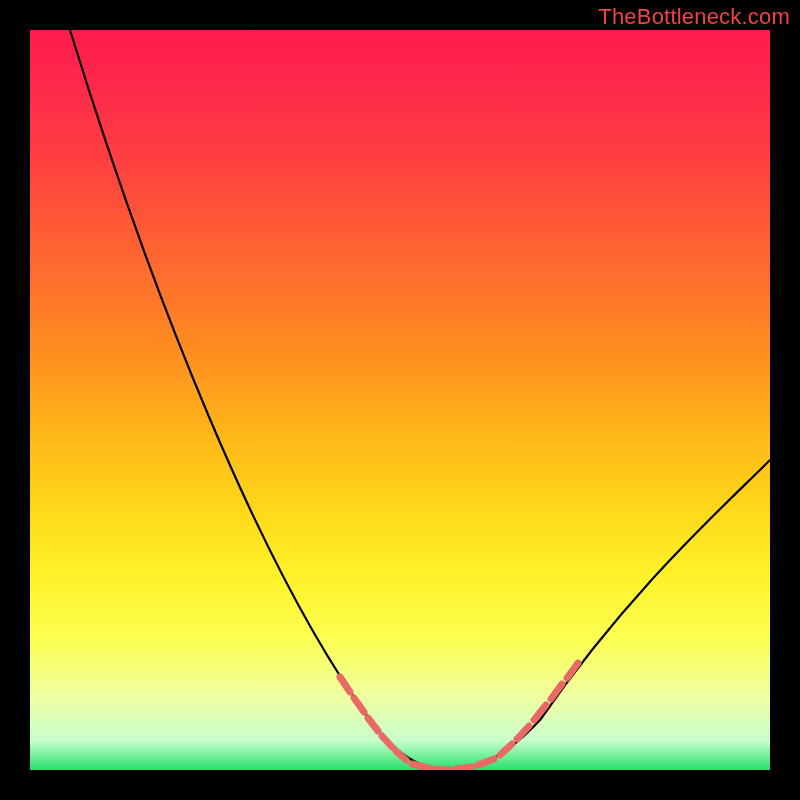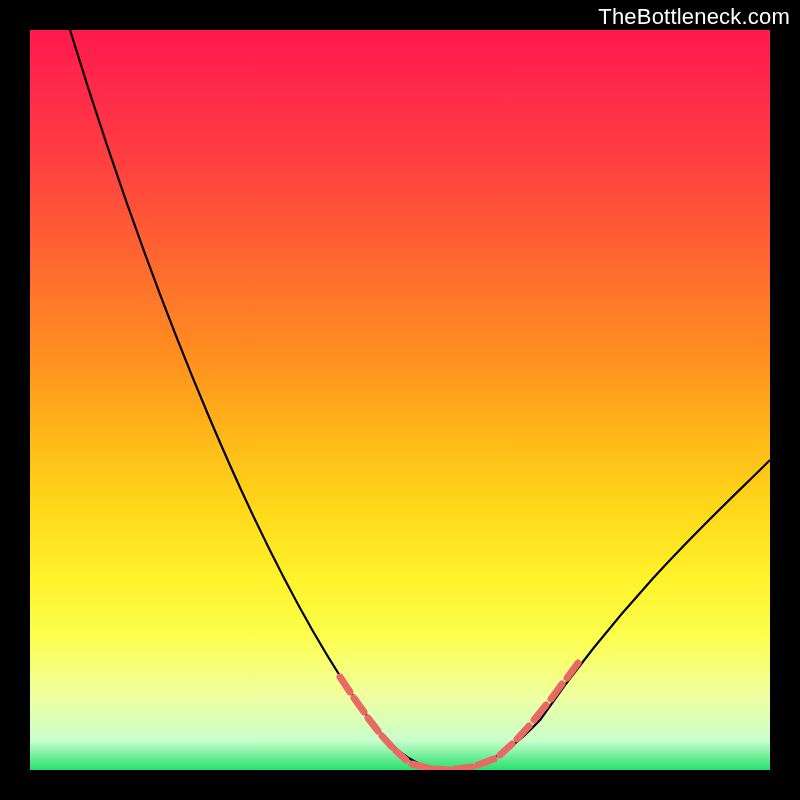--- a/index.html
+++ b/index.html
@@ -42,21 +42,21 @@
       #fcff4e 82%,
       #f0ffa0 90%,
       #c8ffcc 96%,
       #27e06e 100%
     );
   }
   .watermark {
     position: absolute;
     top: 4px;
     right: 10px;
-    color: #ffffff;
+    color: #ef4444;
     font-size: 22px;
     font-weight: 500;
     letter-spacing: 0.2px;
     user-select: none;
   }
   svg.curve {
     position: absolute;
     inset: 0;
   }
 </style>

